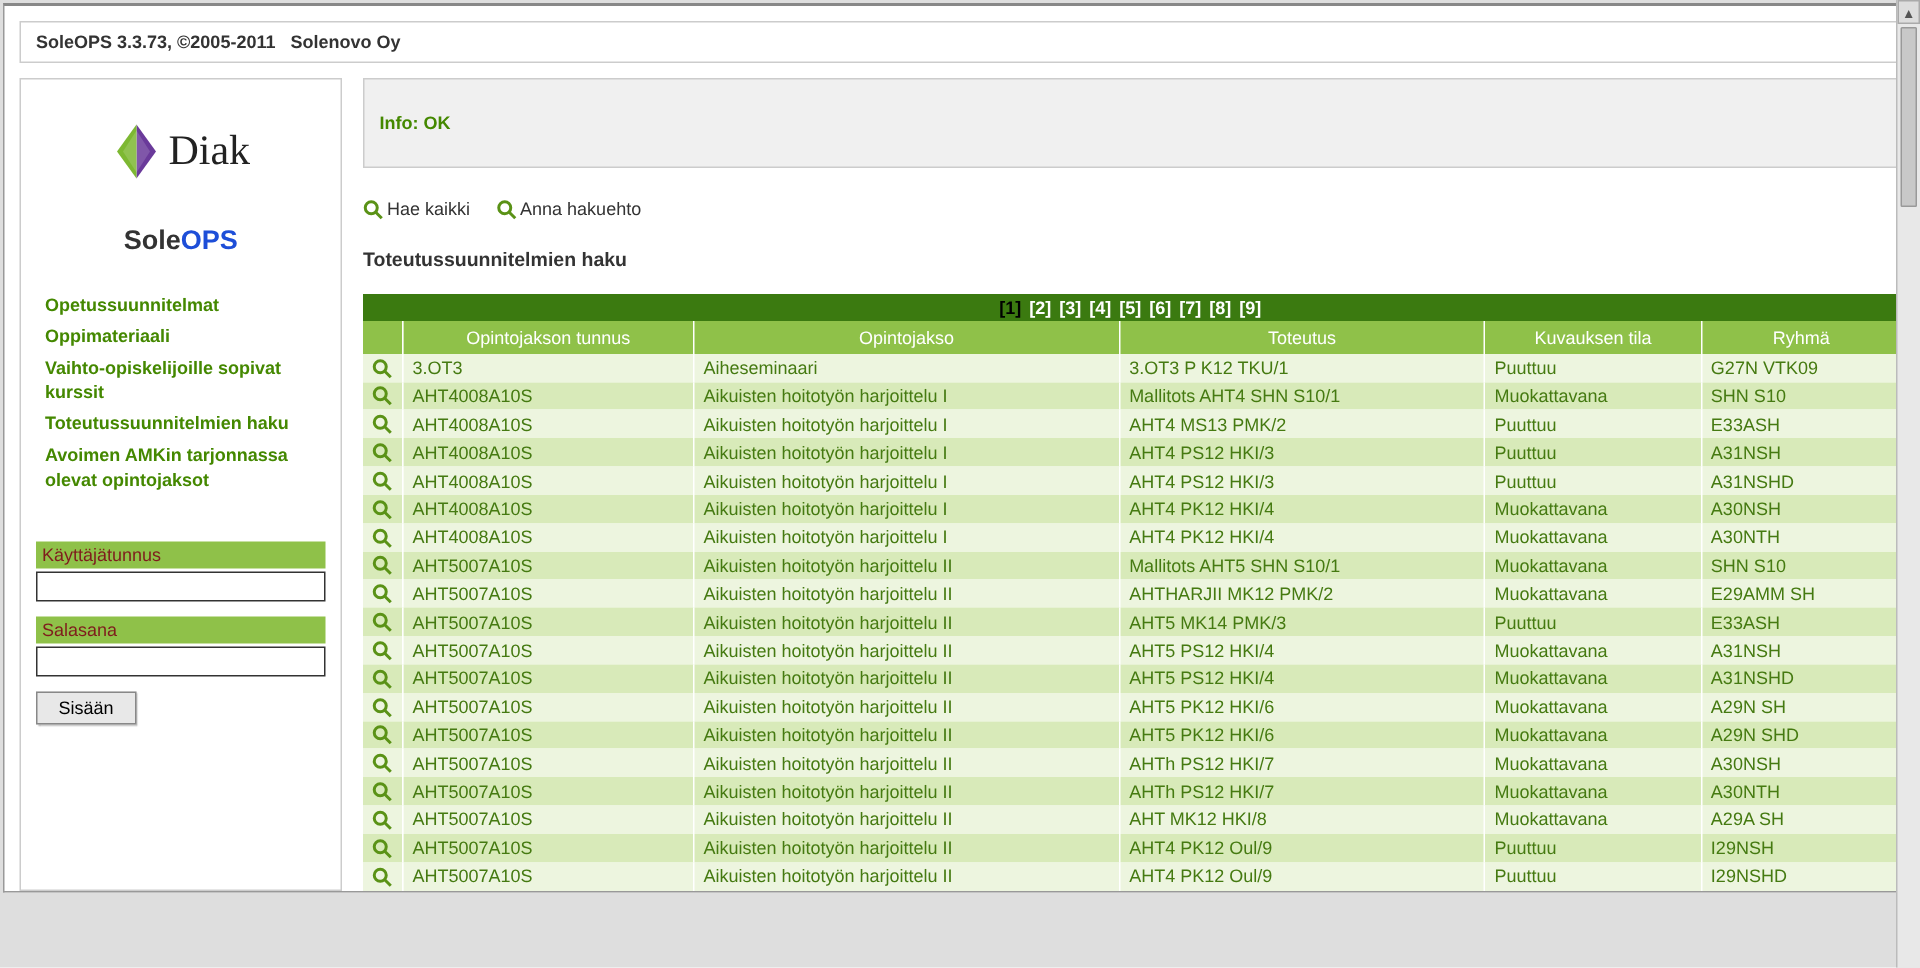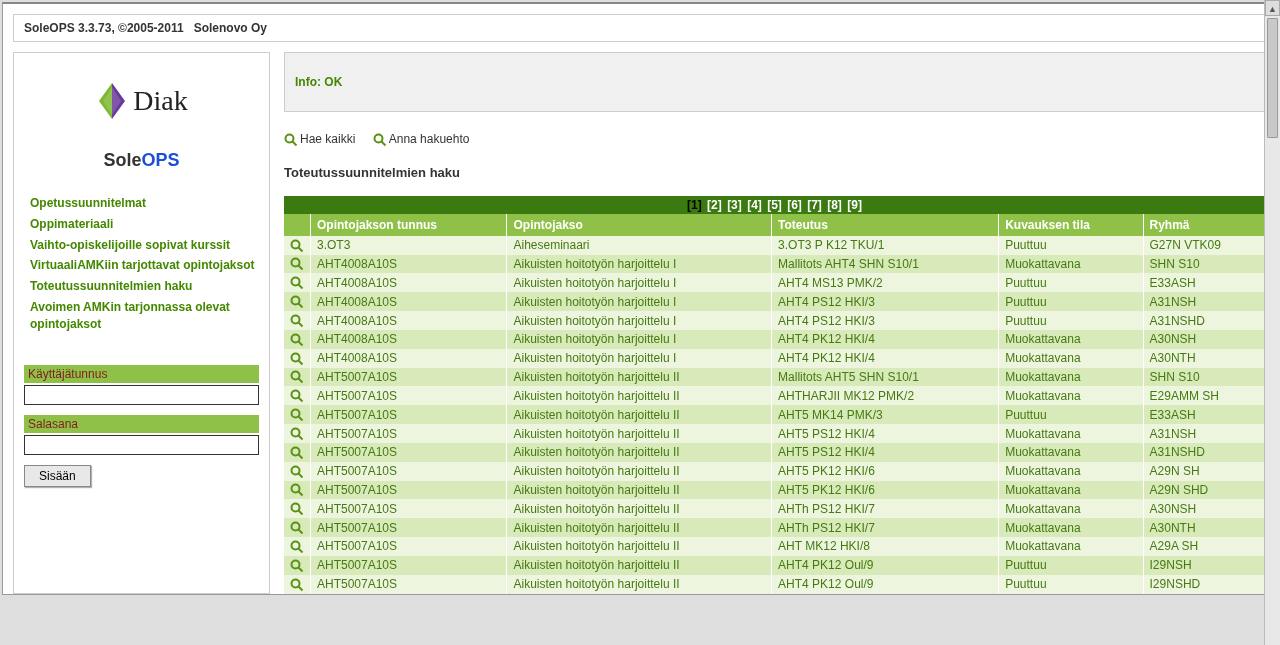--- a/index.html
+++ b/index.html
@@ -36,21 +36,21 @@
   .topright {
     color: #333;
     font-size: 12px;
   }
   .topright b { font-weight: bold; }
   .layout {
     display: flex;
     gap: 14px;
   }
   .sidebar {
-    width: 257px;
+    width: 215px;
     flex-shrink: 0;
     border: 1px solid #ccc;
     padding: 10px;
     background: #fff;
   }
   .logo-box {
     background: #fff;
     padding: 18px 0;
     text-align: center;
   }
@@ -155,22 +155,22 @@
     color: #000;
   }
   table.results {
     width: 100%;
     border-collapse: collapse;
     font-size: 12px;
   }
   table.results th {
     background: #8fc149;
     color: #fff;
-    text-align: left;
-    font-weight: bold;
+    text-align: center;
+    font-weight: normal;
     padding: 4px 6px;
     vertical-align: top;
     border-right: 1px solid #fff;
   }
   table.results th:last-child { border-right: none; }
   table.results tbody tr:nth-child(odd) { background: #edf5df; }
   table.results tbody tr:nth-child(even) { background: #d8eab9; }
   table.results td {
     padding: 2px 6px;
     color: #457a11;
@@ -238,21 +238,20 @@
         </span>
       </div>
       <div class="app-title">
         <span>Sole</span><span class="ops">OPS</span>
       </div>
 
       <div class="nav-links" id="sidebar-nav">
             <a href="#">Opetussuunnitelmat</a>
             <a href="#">Oppimateriaali</a>
             <a href="#">Vaihto-opiskelijoille sopivat kurssit</a>
-            <a href="#">VirtuaaliAMKiin tarjottavat opintojaksot</a>
             <a href="#">Toteutussuunnitelmien haku</a>
             <a href="#">Avoimen AMKin tarjonnassa olevat opintojaksot</a>
           </div>
 
       <div class="login-box">
         <div class="login-label">Käyttäjätunnus</div>
         <input class="login-input" type="text" style="">
         <div class="login-label">Salasana</div>
         <input class="login-input" type="password" style="">
         <button class="login-btn">Sisään</button>

